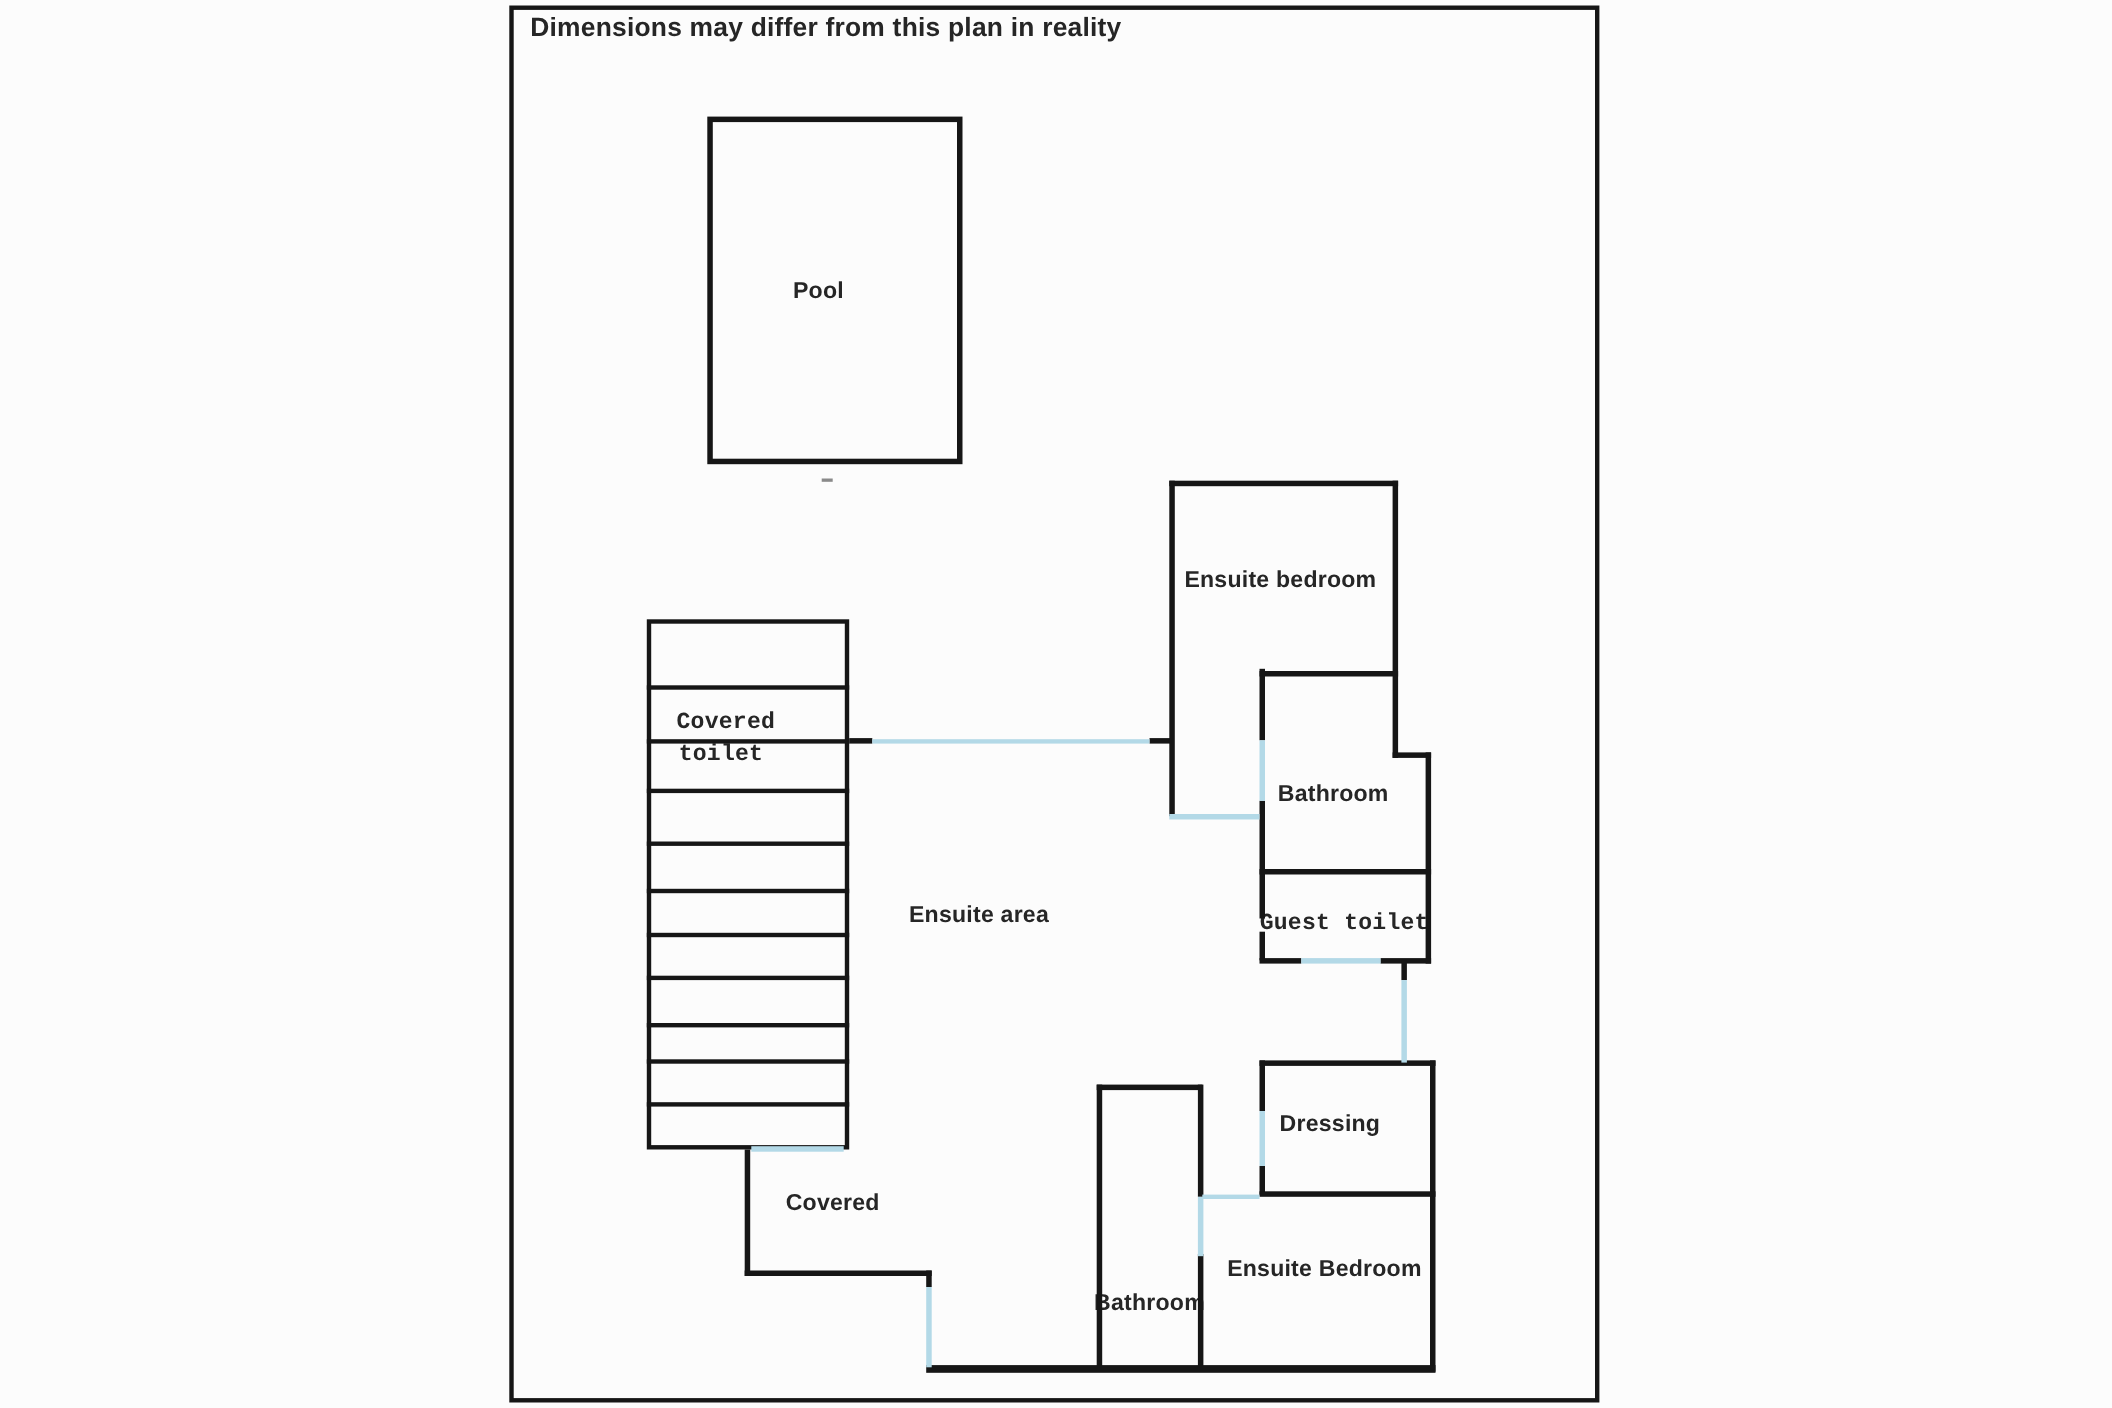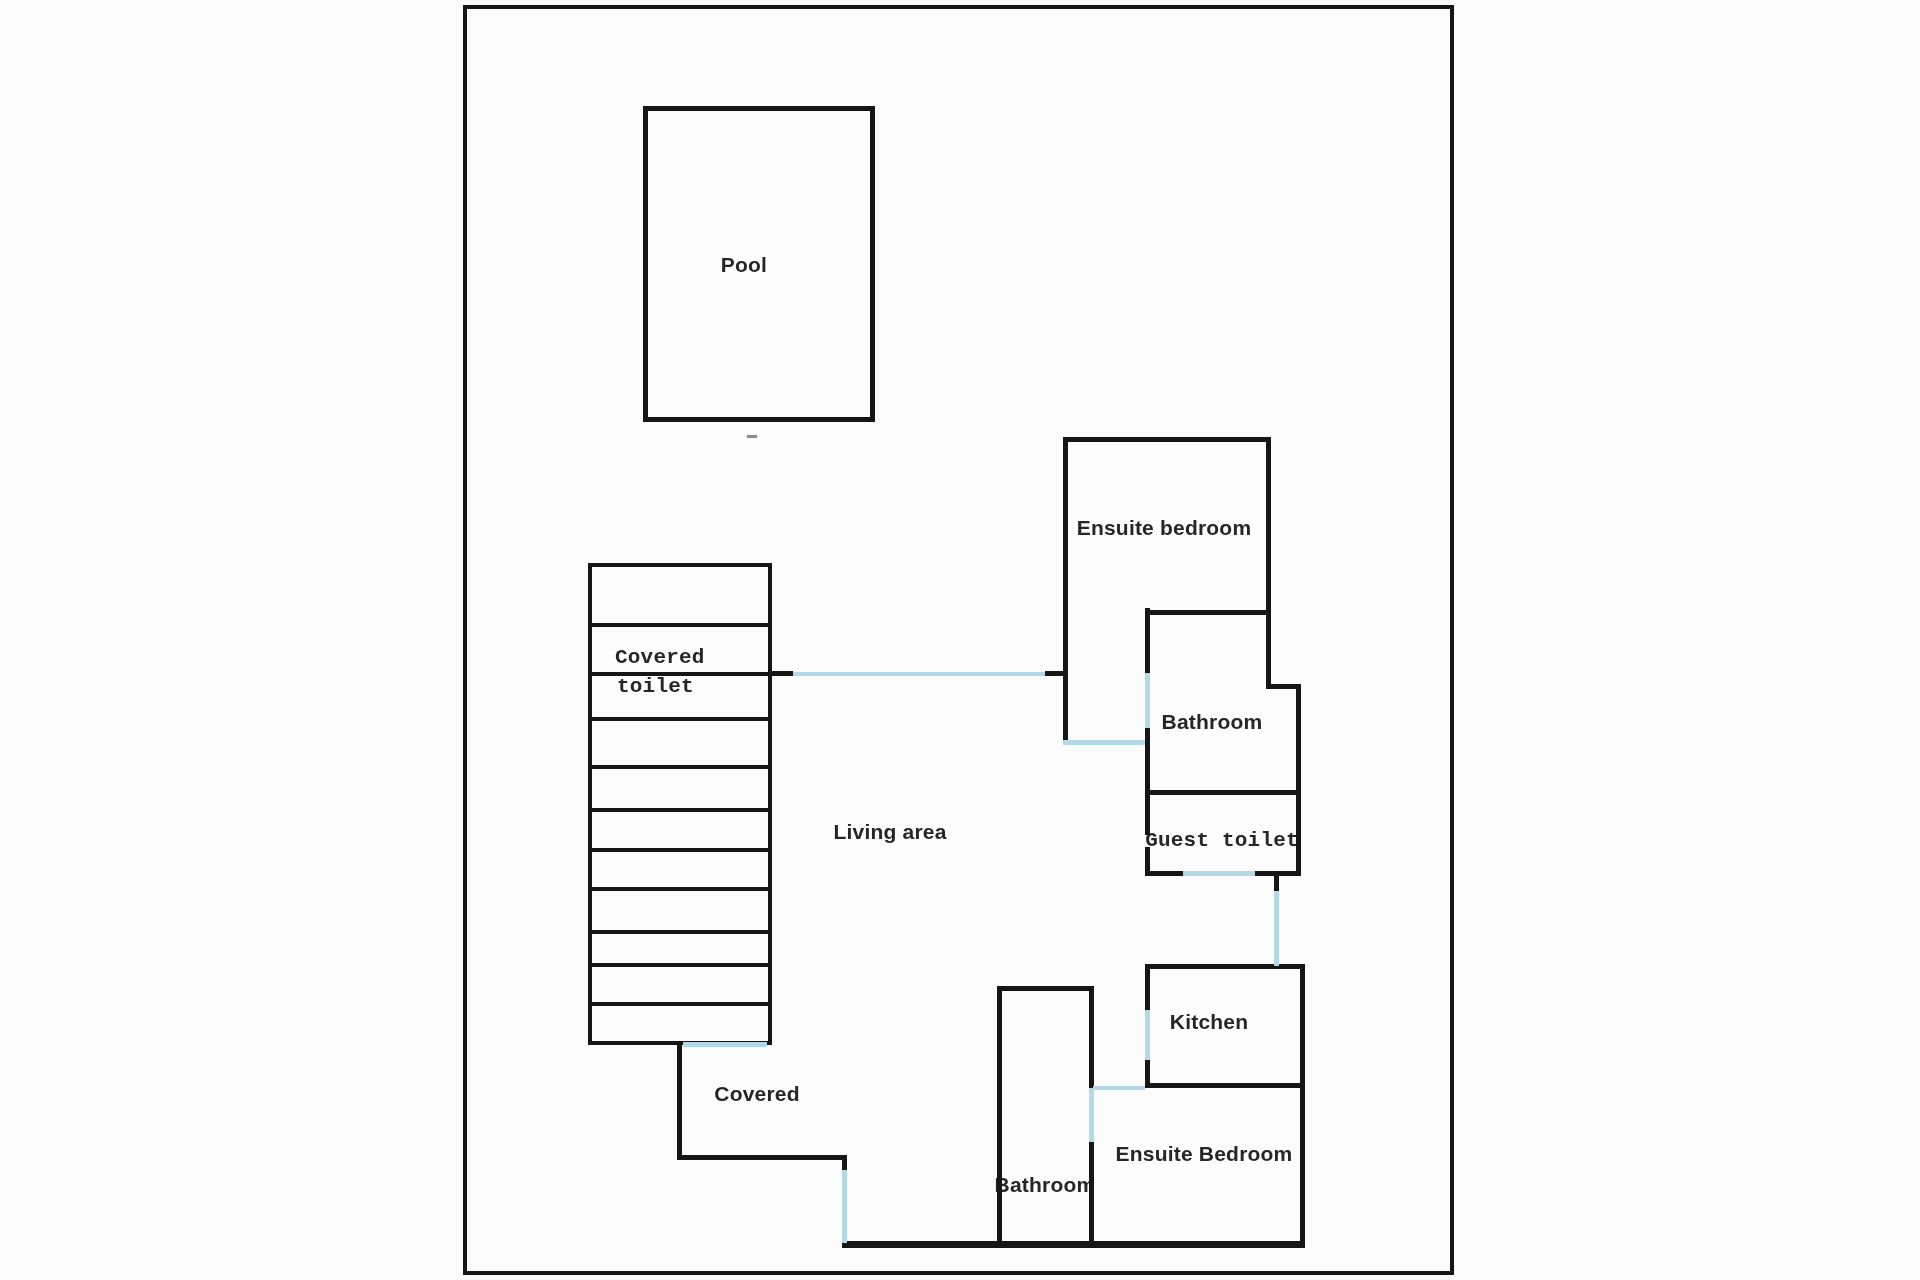--- a/index.html
+++ b/index.html
@@ -30,35 +30,36 @@
   }
   #pool-dash{position:absolute;left:747px;top:435px;width:10px;height:3px;background:#8a8a8a;}
 </style>
 </head>
 <body style="background: rgb(252, 252, 252);">
 
 <div id="stage" style="background: rgb(252, 252, 252);">
 
   <div class="rect" style="left:463px;top:5px;width:991px;height:1270px;"></div>
 
+  <div id="disclaimer">Dimensions may differ from this plan in reality</div>
 
   <div class="rect" style="left:643px;top:106px;width:232px;height:316px;border-width:5px;"></div>
   <div id="pool-dash"></div>
   <div class="label" style="left:744px;top:265px;">Pool</div>
 
   <div class="rect" style="left:588px;top:563px;width:184px;height:482px;"></div>
   <div id="terrace-lines"></div>
   <div class="label left" style="left:615px;top:646px;">Covered</div>
   <div class="label left" style="left:617px;top:675px;">toilet</div>
 
-  <div class="label" style="left:890px;top:832px;">Living area</div>
+  <div class="label" style="left:890px;top:832px;">Ensuite area</div>
   <div class="label" style="left:1164px;top:528px;">Ensuite bedroom</div>
   <div class="label" style="left:1212px;top:722px;">Bathroom</div>
   <div class="label" style="left:1222px;top:840px;font-family:Liberation Mono, monospace;">Guest toilet</div>
-  <div class="label" style="left:1209px;top:1022px;">Kitchen</div>
+  <div class="label" style="left:1209px;top:1022px;">Dressing</div>
   <div class="label" style="left:1204px;top:1154px;">Ensuite Bedroom</div>
   <div class="label" style="left:1045px;top:1185px;">Bathroom</div>
   <div class="label" style="left:757px;top:1094px;">Covered</div>
 
 <div class="seg" style="left: 772px; top: 671px; width: 21px; height: 5px;"></div>
     <div class="seg" style="left: 1045px; top: 671px; width: 20px; height: 5px;"></div>
     <div class="seg" style="left: 1063px; top: 437px; width: 208px; height: 5px;"></div>
     <div class="seg" style="left: 1063px; top: 437px; width: 5px; height: 305px;"></div>
     <div class="seg" style="left: 1266px; top: 437px; width: 5px; height: 252px;"></div>
     <div class="seg" style="left: 1145px; top: 610px; width: 126px; height: 5px;"></div>

